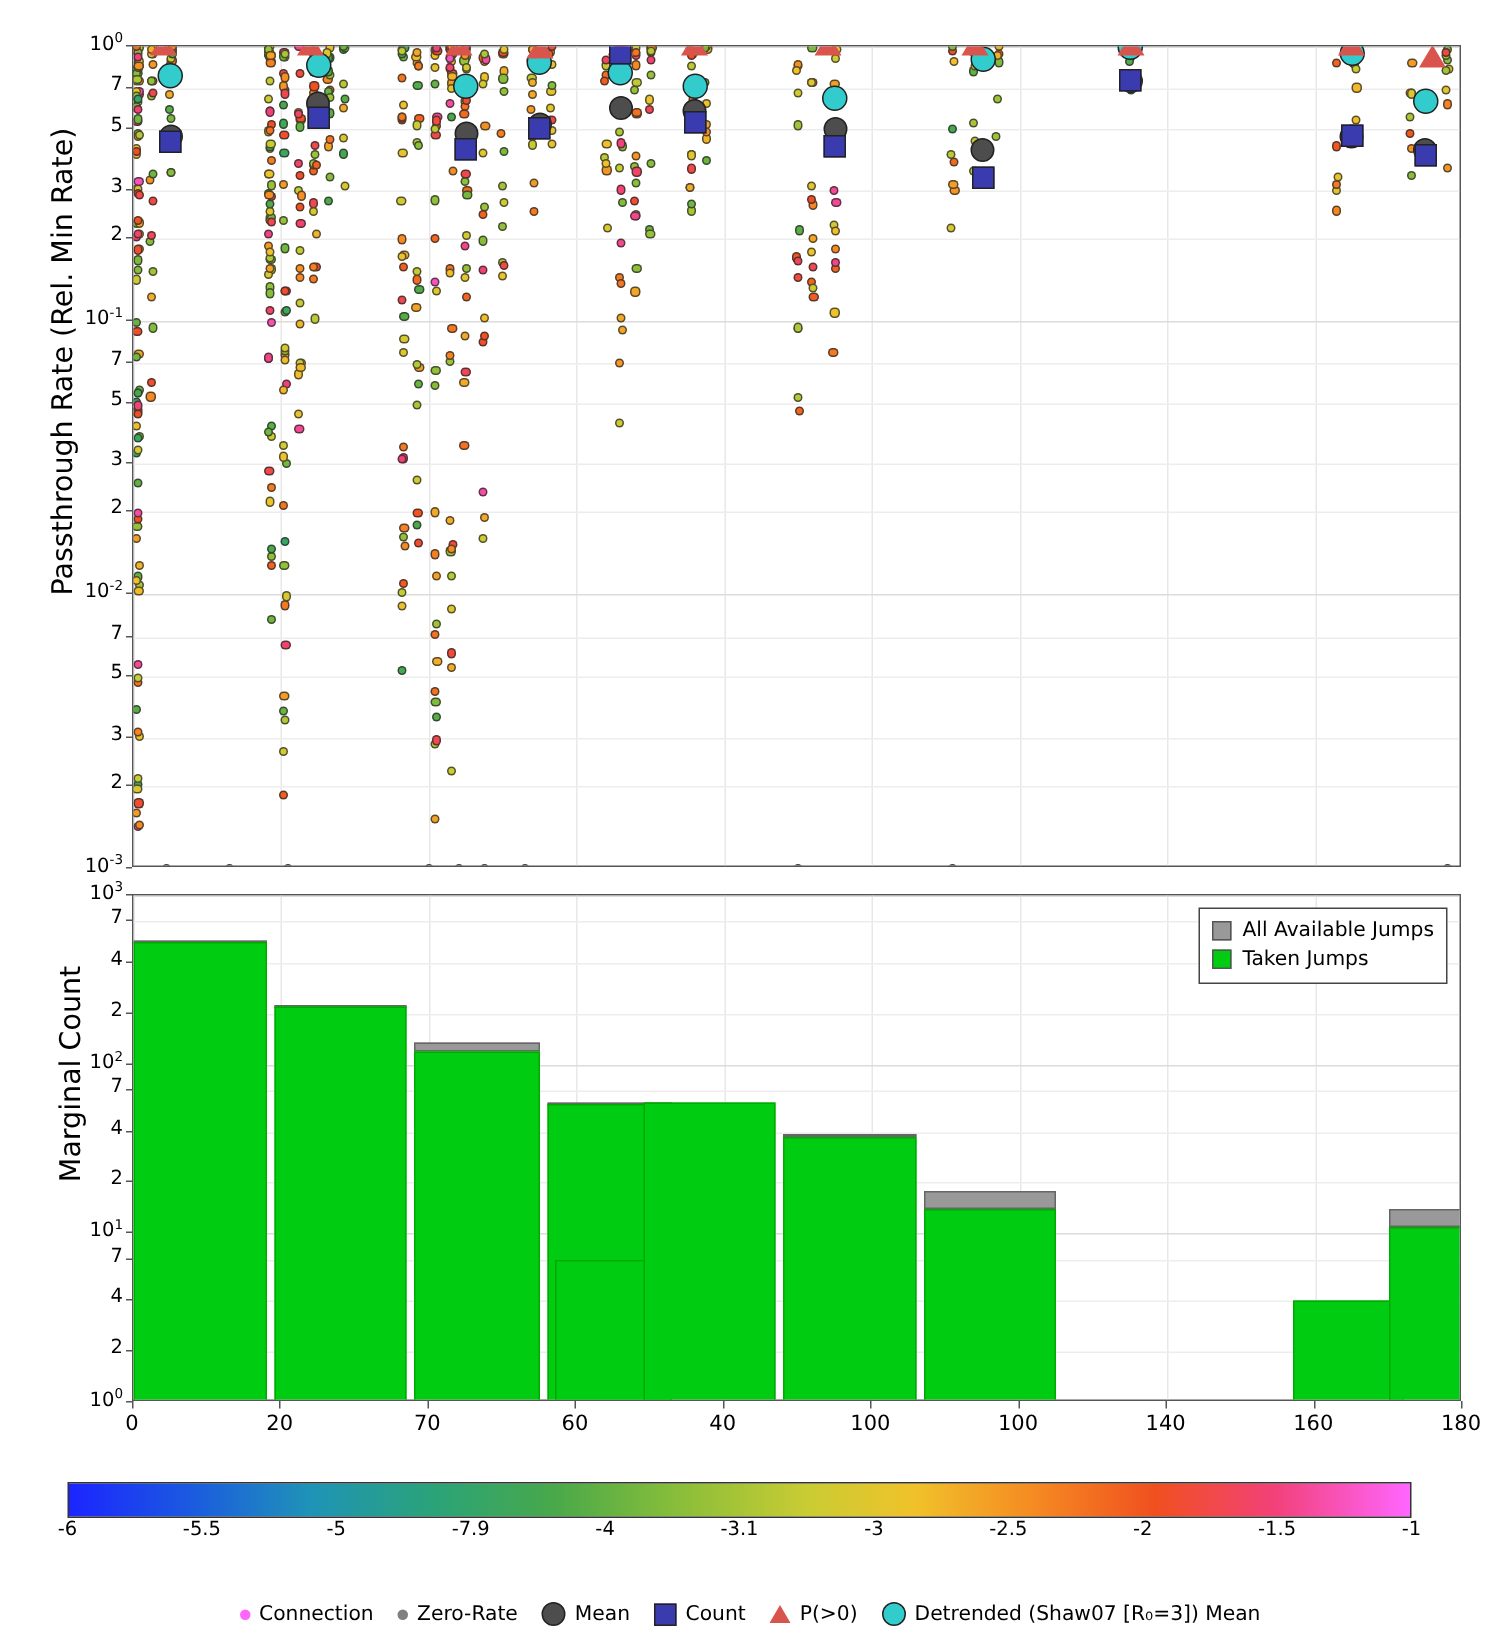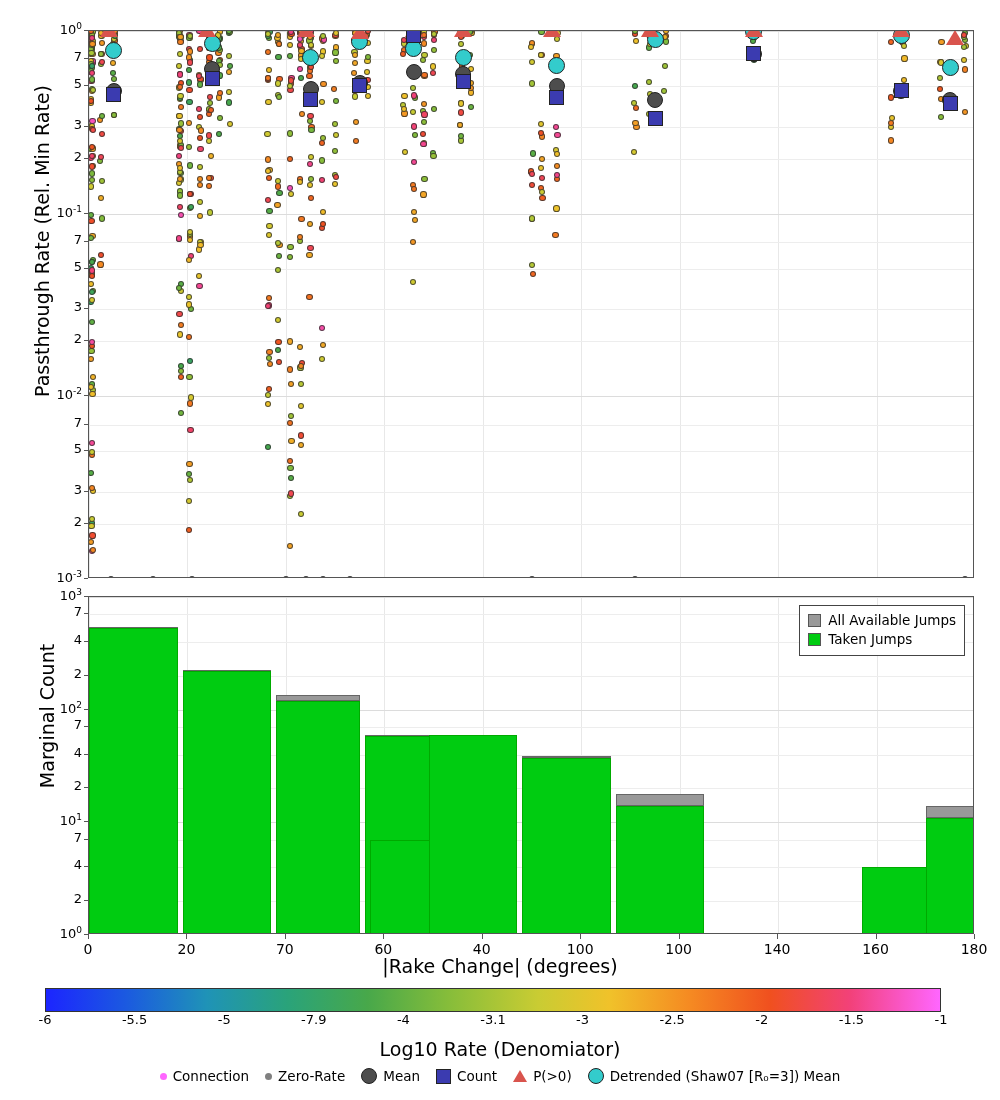--- a/index.html
+++ b/index.html
@@ -93,22 +93,20 @@
   }
   #bottom-legend .item{display:flex;align-items:center;gap:6px;}
 </style>
 </head>
 <body>
 
 <div class="fig">
 
   <div id="ylabel-top">Passthrough Rate (Rel. Min Rate)</div>
   <div id="ylabel-bottom">Marginal Count</div>
-  <div id="xlabel">|Rake Change| (degrees)</div>
-  <div id="cbar-label">Log10 Rate (Denomiator)</div>
 
   <div class="axes" id="axes-top">
     <div class="plotarea" id="top-plot">
         <div class="gx" style="left: 0px;"></div>
         <div class="gx" style="left: 98.4444px;"></div>
         <div class="gx" style="left: 196.889px;"></div>
         <div class="gx" style="left: 295.333px;"></div>
         <div class="gx" style="left: 393.778px;"></div>
         <div class="gx" style="left: 492.222px;"></div>
         <div class="gx" style="left: 590.667px;"></div>

